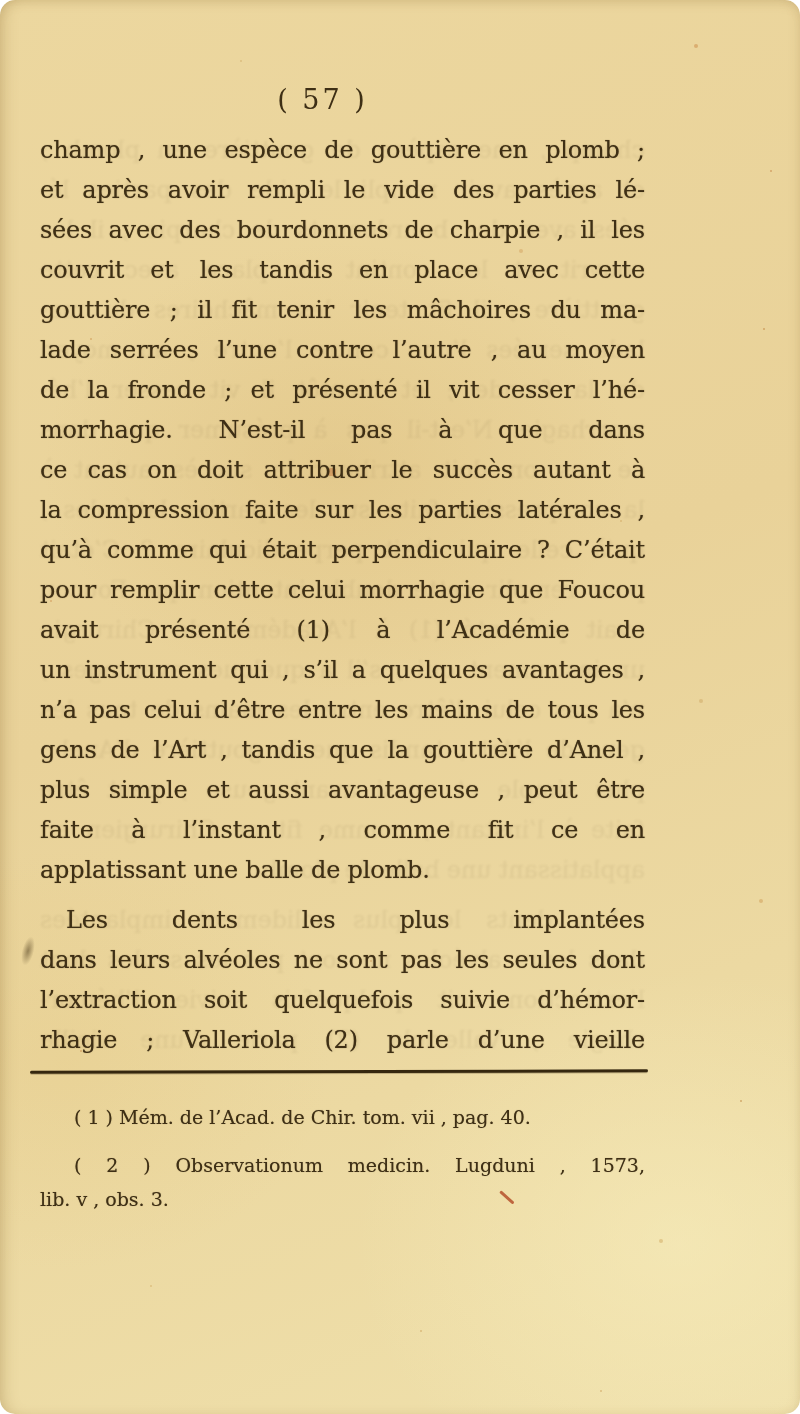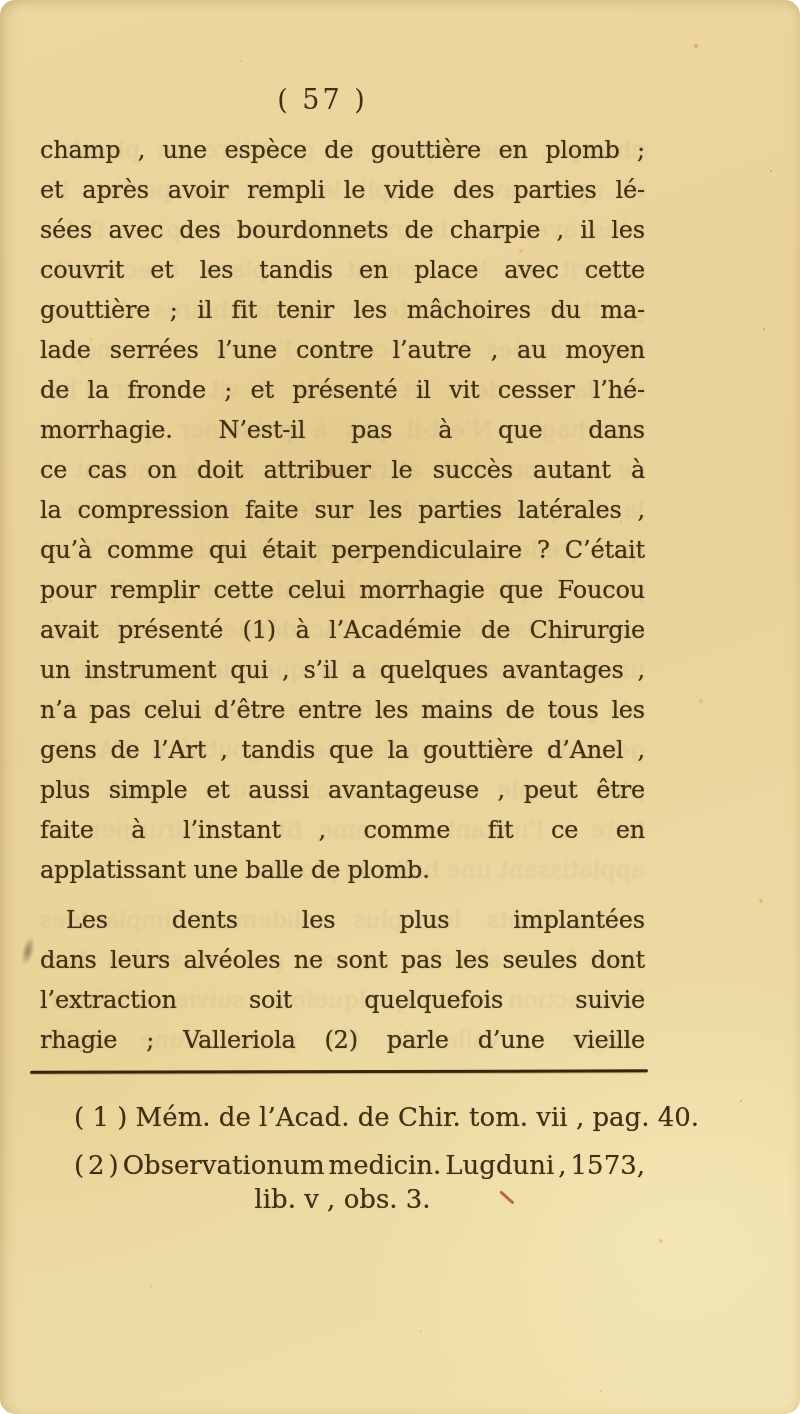--- a/index.html
+++ b/index.html
@@ -57,23 +57,22 @@
     background: #35270f;
     border-radius: 2px;
     transform: rotate(-0.12deg);
     box-shadow: 0 1px 0 rgba(62,46,20,0.25);
     z-index: 3;
   }
 
   .footnotes {
     position: absolute;
     top: 1100px; left: 40px; width: 605px;
-    font-size: 26px;
+    font-size: 19px;
     z-index: 2;
-    text-align: center;
   }
   .fn-line {
     height: 34px;
     line-height: 34px;
     white-space: nowrap;
     text-shadow: 0 0 0.8px rgba(62,46,20,0.5);
   }
   .fn-indent { padding-left: 34px; }
   .fn2 { margin-top: 14px; }
 
@@ -264,21 +263,20 @@
         <span>que</span>
         <span>Foucou</span>
       </div>
     <div class="line j">
         <span>avait</span>
         <span>présenté</span>
         <span>(1)</span>
         <span>à</span>
         <span>l’Académie</span>
         <span>de</span>
-        <span>Chirurgie</span>
       </div>
     <div class="line j">
         <span>un</span>
         <span>instrument</span>
         <span>qui</span>
         <span>,</span>
         <span>s’il</span>
         <span>a</span>
         <span>quelques</span>
         <span>avantages</span>
@@ -346,20 +344,21 @@
         <span>pas</span>
         <span>les</span>
         <span>seules</span>
         <span>dont</span>
       </div>
     <div class="line j">
         <span>l’extraction</span>
         <span>soit</span>
         <span>quelquefois</span>
         <span>suivie</span>
+        <span>d’hémor-</span>
       </div>
     <div class="line j">
         <span>rhagie</span>
         <span>;</span>
         <span>Valleriola</span>
         <span>(2)</span>
         <span>parle</span>
         <span>d’une</span>
         <span>vieille</span>
       </div>

